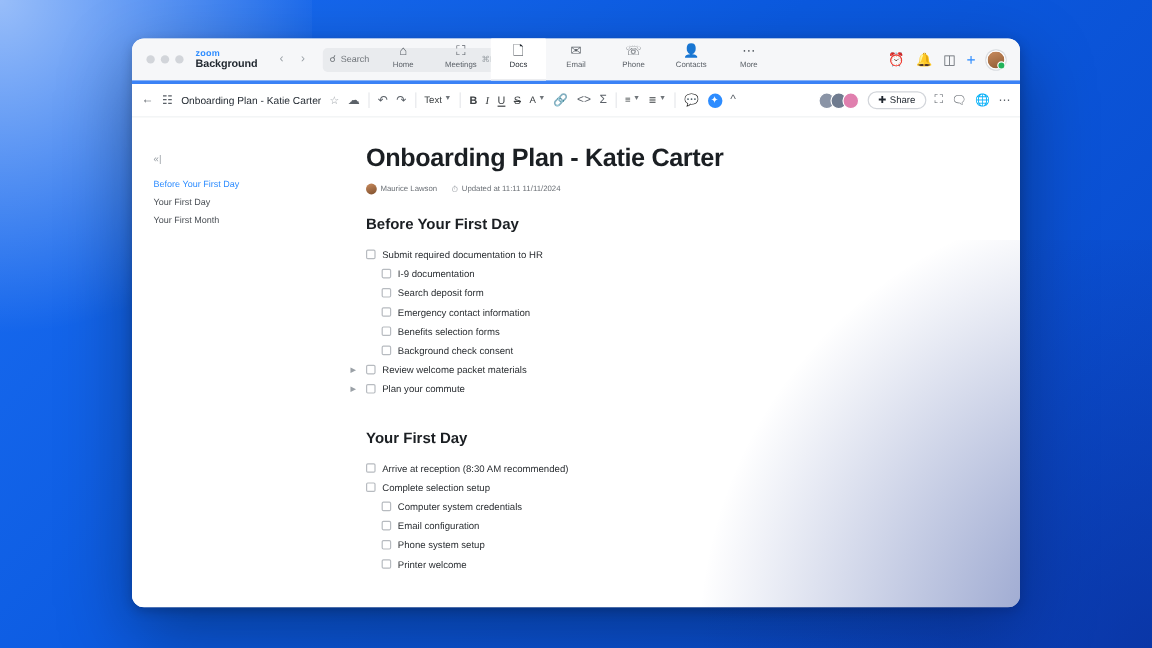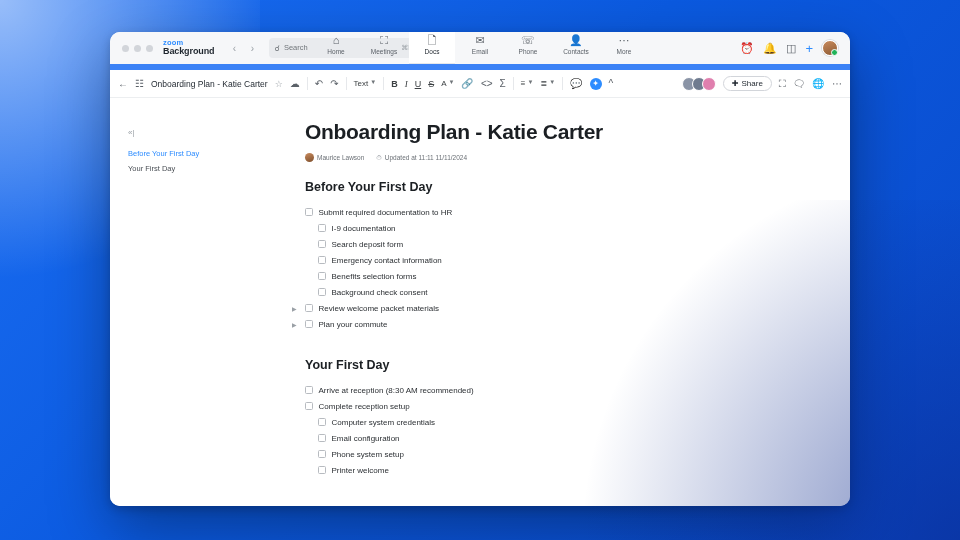--- a/index.html
+++ b/index.html
@@ -37,21 +37,21 @@
     overflow: hidden;
     box-shadow: 0 22px 60px rgba(0,0,0,0.35), 0 3px 10px rgba(0,0,0,0.2);
     display: flex;
     flex-direction: column;
   }
 
   
   .appbar {
     height: 38px;
     background: #f6f7f9;
-    border-bottom: 6px solid #3b82f6;
+    border-bottom: 3px solid #3b82f6;
     display: flex;
     align-items: center;
     padding: 0 8px;
     flex: 0 0 auto;
     position: relative;
   }
   .traffic { display: flex; gap: 5px; margin-right: 10px; padding-left: 4px; }
   .dot { width: 7px; height: 7px; border-radius: 50%; background: #d2d5da; }
 
   .brand { display: flex; flex-direction: column; line-height: 1.05; margin-right: 12px; }
@@ -361,20 +361,21 @@
       <span class="tb-ico">⋯</span>
     </span>
   </div>
 
   <div class="docbody">
 
     <div class="outline">
       <div class="outline-toggle">«|</div>
       <div class="outline-item active">Before Your First Day</div>
       <div class="outline-item">Your First Day</div>
+      <div class="outline-item">Your First Month</div>
     </div>
 
     <div class="content">
       <h1 class="doc-h1">Onboarding Plan - Katie Carter</h1>
 
       <div class="meta">
         <span class="m">
           <span class="mavatar"></span>
           <span>Maurice Lawson</span>
         </span>
@@ -422,21 +423,21 @@
       </div>
 
       <h2 class="doc-h2 second">Your First Day</h2>
 
       <div class="row">
         <span class="cb"></span>
         <span>Arrive at reception (8:30 AM recommended)</span>
       </div>
       <div class="row">
         <span class="cb"></span>
-        <span>Complete reception setup</span>
+        <span>Complete selection setup</span>
       </div>
       <div class="row indent">
         <span class="cb"></span>
         <span>Computer system credentials</span>
       </div>
       <div class="row indent">
         <span class="cb"></span>
         <span>Email configuration</span>
       </div>
       <div class="row indent">

